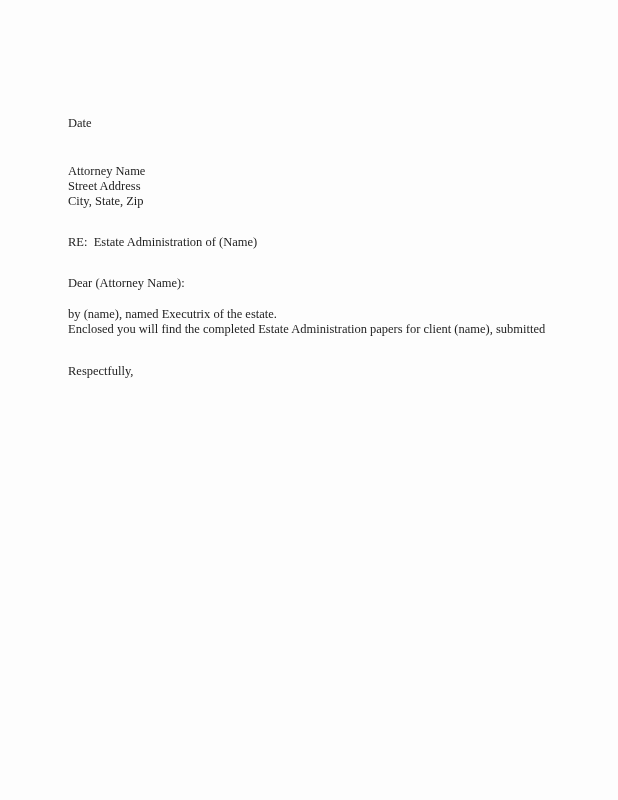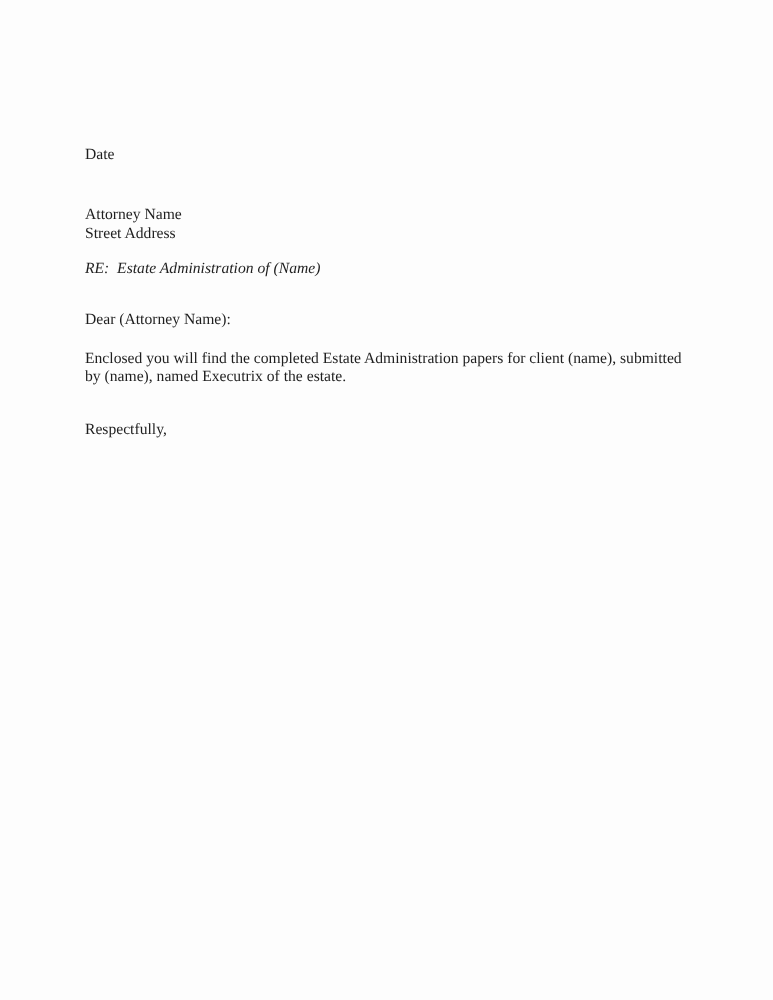--- a/index.html
+++ b/index.html
@@ -18,44 +18,45 @@
     line-height: 15px;
     color: #1e1e1e;
     box-sizing: border-box;
     padding: 116px 56px 0 68px;
   }
   .line {
     white-space: pre;        
     min-height: 15px;
   }
   .block-recipient   { margin-top: 33px; }
-  .block-subject     { margin-top: 13px; font-style: italic; }
+  .block-subject     { margin-top: 26px; }
   .block-salutation  { margin-top: 26px; }
   .block-para        { margin-top: 16px; }
   .block-closing     { margin-top: 27px; }
   .block-signature   { margin-top: 53px; }
 </style>
 </head>
 <body>
 
 <div class="page">
 
   <div class="line">Date</div>
 
   <div class="block-recipient">
     <div class="line">Attorney Name</div>
     <div class="line">Street Address</div>
+    <div class="line">City, State, Zip</div>
   </div>
 
   <div class="line block-subject">RE:  Estate Administration of (Name)</div>
 
   <div class="line block-salutation">Dear (Attorney Name):</div>
 
   <div class="block-para">
+    <div class="line">by (name), named Executrix of the estate.</div>
     <div class="line">Enclosed you will find the completed Estate Administration papers for client (name), submitted</div>
-    <div class="line">by (name), named Executrix of the estate.</div>
   </div>
 
 
   <div class="line block-closing">Respectfully,</div>
 
 
 </div>
 
 </body></html>

